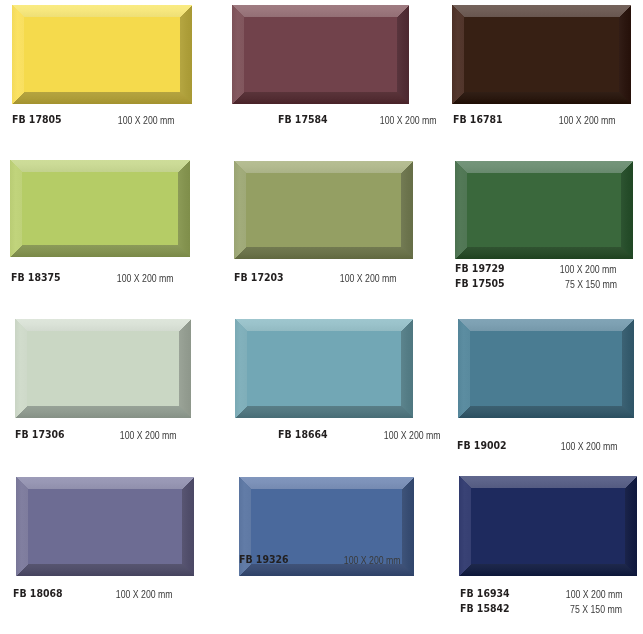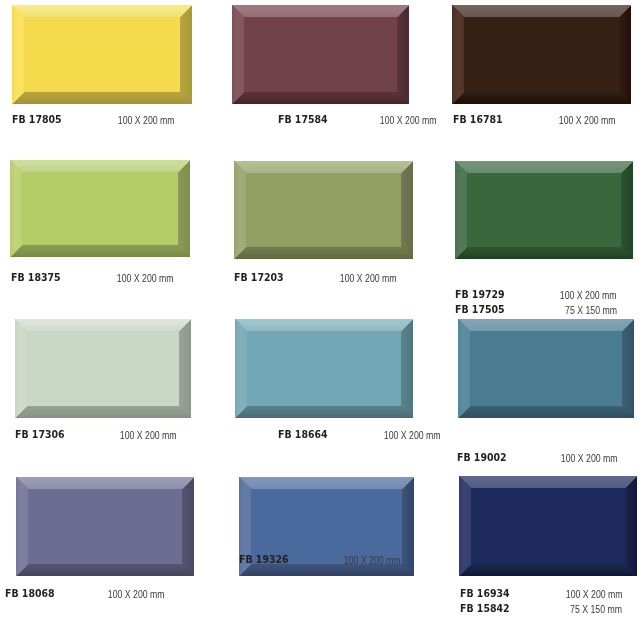--- a/index.html
+++ b/index.html
@@ -247,21 +247,21 @@
             </linearGradient>
           </defs>
           <polygon points="0,0 178,0 166,12 12,12" fill="url(#g5t)"></polygon>
           <polygon points="0,0 12,12 12,86 0,98" fill="url(#g5l)"></polygon>
           <polygon points="178,0 178,98 166,86 166,12" fill="url(#g5r)"></polygon>
           <polygon points="0,98 12,86 166,86 178,98" fill="url(#g5b)"></polygon>
           <rect x="12" y="12" width="154" height="74" fill="#3A683C"></rect>
         </svg>
       </div>
     </div>
-    <div class="caption" style="left: 455.2px; top: 287px; width: 162.1px;">
+    <div class="caption" style="left: 455.2px; top: 261px; width: 162.1px;">
       <div class="cap-row">
         <span class="code">FB 19729</span>
         <span class="size">100 X 200 mm</span>
       </div>
       <div class="cap-row">
         <span class="code">FB 17505</span>
         <span class="size">75 X 150 mm</span>
       </div>
     </div>
     <div class="tile-cell" style="left: 15px; top: 319px; width: 176px; height: 99px;">
@@ -368,21 +368,21 @@
             </linearGradient>
           </defs>
           <polygon points="0,0 176,0 164,12 12,12" fill="url(#g8t)"></polygon>
           <polygon points="0,0 12,12 12,87 0,99" fill="url(#g8l)"></polygon>
           <polygon points="176,0 176,99 164,87 164,12" fill="url(#g8r)"></polygon>
           <polygon points="0,99 12,87 164,87 176,99" fill="url(#g8b)"></polygon>
           <rect x="12" y="12" width="152" height="75" fill="#4A7C92"></rect>
         </svg>
       </div>
     </div>
-    <div class="caption" style="left: 456.9px; top: 450px; width: 160.3px;">
+    <div class="caption" style="left: 456.9px; top: 438px; width: 160.3px;">
       <div class="cap-row">
         <span class="code">FB 19002</span>
         <span class="size">100 X 200 mm</span>
       </div>
     </div>
     <div class="tile-cell" style="left: 16px; top: 477px; width: 178px; height: 99px;">
       <div class="tile">
         <svg viewBox="0 0 178 99" preserveAspectRatio="none" shape-rendering="crispEdges">
           <defs>
             <linearGradient id="g9t" x1="0" y1="0" x2="0" y2="1">
@@ -407,21 +407,21 @@
             </linearGradient>
           </defs>
           <polygon points="0,0 178,0 166,12 12,12" fill="url(#g9t)"></polygon>
           <polygon points="0,0 12,12 12,87 0,99" fill="url(#g9l)"></polygon>
           <polygon points="178,0 178,99 166,87 166,12" fill="url(#g9r)"></polygon>
           <polygon points="0,99 12,87 166,87 178,99" fill="url(#g9b)"></polygon>
           <rect x="12" y="12" width="154" height="75" fill="#6D6C93"></rect>
         </svg>
       </div>
     </div>
-    <div class="caption" style="left: 5px; top: 585.5px; width: 159.8px;">
+    <div class="caption" style="left: 13px; top: 585.5px; width: 159.8px;">
       <div class="cap-row">
         <span class="code">FB 18068</span>
         <span class="size">100 X 200 mm</span>
       </div>
     </div>
     <div class="tile-cell" style="left: 239px; top: 477px; width: 175px; height: 99px;">
       <div class="tile">
         <svg viewBox="0 0 175 99" preserveAspectRatio="none" shape-rendering="crispEdges">
           <defs>
             <linearGradient id="g10t" x1="0" y1="0" x2="0" y2="1">

